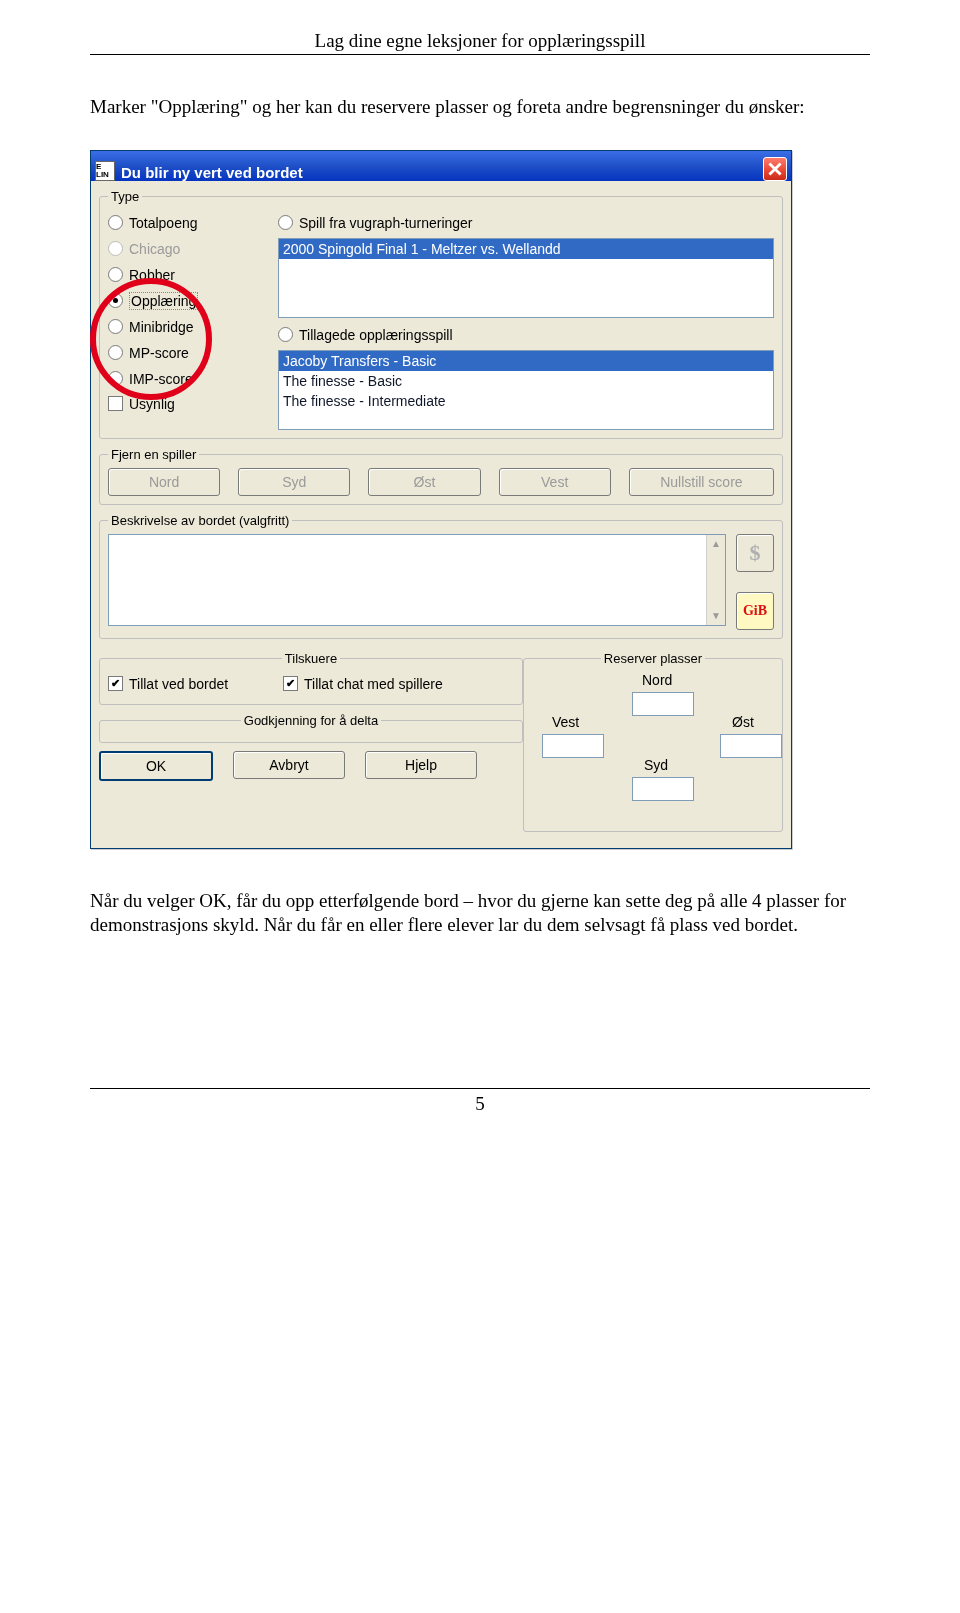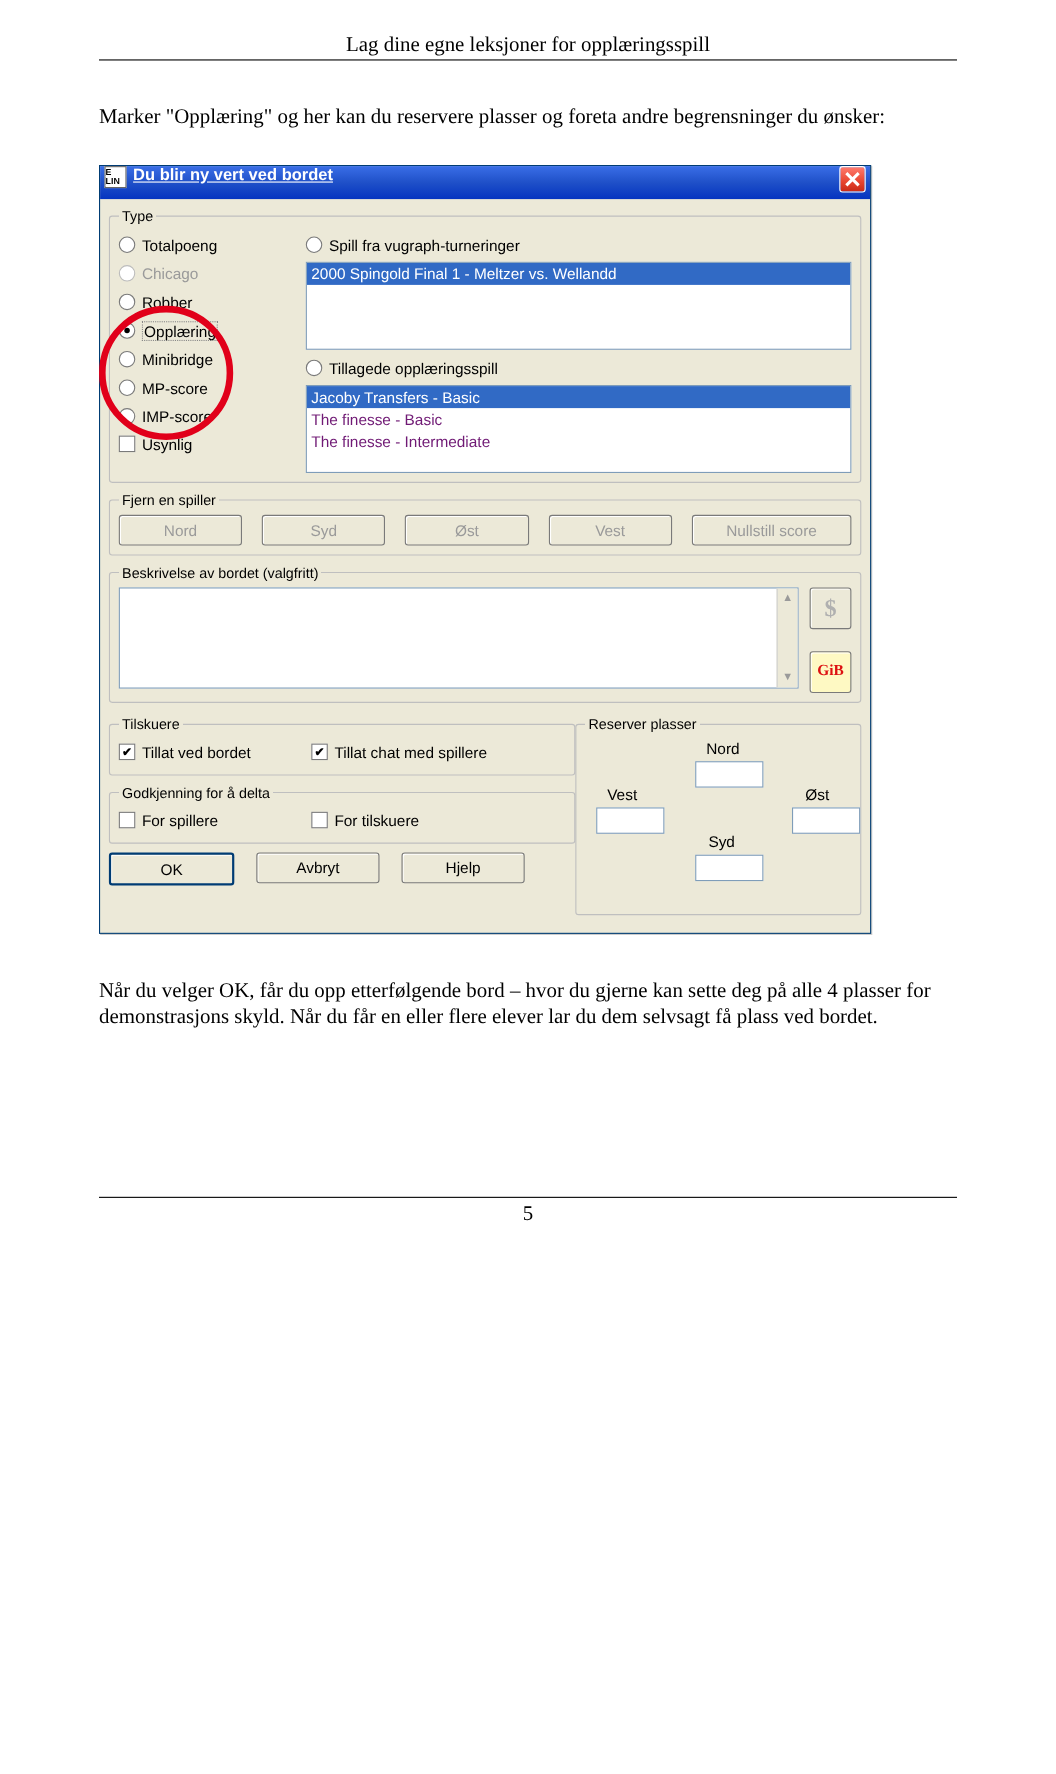--- a/index.html
+++ b/index.html
@@ -33,25 +33,24 @@
     color: #000;
     background: #ece9d8;
     border: 1px solid #003c74;
     box-shadow: 1px 1px 0 rgba(0,0,0,0.2);
     margin-bottom: 40px;
   }
   .titlebar {
     background: linear-gradient(to bottom, #3a6ee7, #1f50c8 50%, #0534c0);
     color: #fff;
     display: flex;
-    align-items: flex-start;
+    align-items: flex-end;
     height: 30px;
     padding: 0 4px;
     font-weight: bold;
-    text-decoration: underline;
   }
   .titlebar .ticon {
     width: 18px; height: 18px;
     background: #fff;
     color: #000;
     font-size: 8px;
     font-weight: bold;
     display: flex;
     align-items: center;
     justify-content: center;
@@ -146,21 +145,21 @@
   .listbox .item {
     padding: 1px 4px;
     height: 18px;
     display: flex;
     align-items: center;
   }
   .listbox .item.sel {
     background: #316ac5;
     color: #fff;
   }
-  .listbox .item.dim { color: #701a75; }
+  .listbox .item.dim { color: #0f172a; }
 
   .btn {
     background: #ece9d8;
     border: 1px solid #7a7a7a;
     border-radius: 3px;
     height: 26px;
     display: flex;
     align-items: center;
     justify-content: center;
     font-size: 14px;
@@ -215,20 +214,21 @@
     display: flex; align-items: center; justify-content: center;
     box-shadow: inset 1px 1px 0 #fff;
     font-weight: bold;
   }
   .sqbtn .dollar { color: #b0b0b0; font-size: 22px; font-family: Georgia, serif; }
   .sqbtn .gib { color: #d11; font-size: 14px; font-family: Georgia, serif; }
 
   .bottom-area {
     display: flex;
     gap: 0;
+    text-align: center;
   }
   .bottom-left { flex: 1; }
   .bottom-right { width: 260px; }
 
   .bottom-btns {
     display: flex;
     gap: 20px;
     margin-top: 8px;
   }
   .bottom-btns .btn { width: 110px; }
@@ -397,30 +397,20 @@
                   <span style="white-space:nowrap;overflow:hidden;">Tillat ved bordet</span>
                 </div>
               <div class="check-line" style="flex:1.4">
                   <span class="c">✔</span>
                   <span>Tillat chat med spillere</span>
                 </div>
             </div>
           </fieldset>
           <fieldset>
             <legend>Godkjenning for å delta</legend>
-            <div class="tilskuere-cols">
-              <div class="check-line" style="flex:1">
-                  <span class="c"></span>
-                  <span>For spillere</span>
-                </div>
-              <div class="check-line" style="flex:1.4">
-                  <span class="c"></span>
-                  <span>For tilskuere</span>
-                </div>
-            </div>
           </fieldset>
           <div class="bottom-btns">
             <div class="btn primary">OK</div>
             <div class="btn">Avbryt</div>
             <div class="btn">Hjelp</div>
           </div>
         </div>
         <div class="bottom-right">
           <fieldset style="height:165px;">
             <legend>Reserver plasser</legend>

